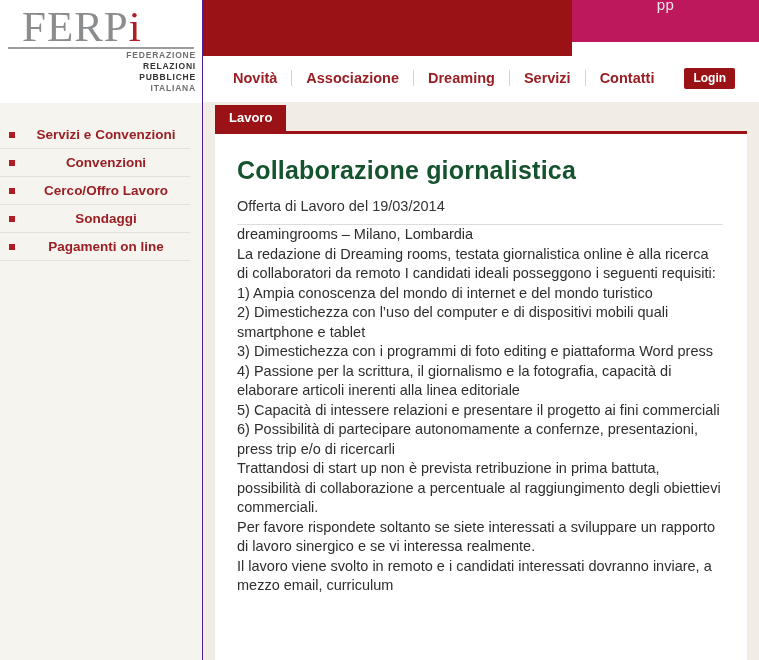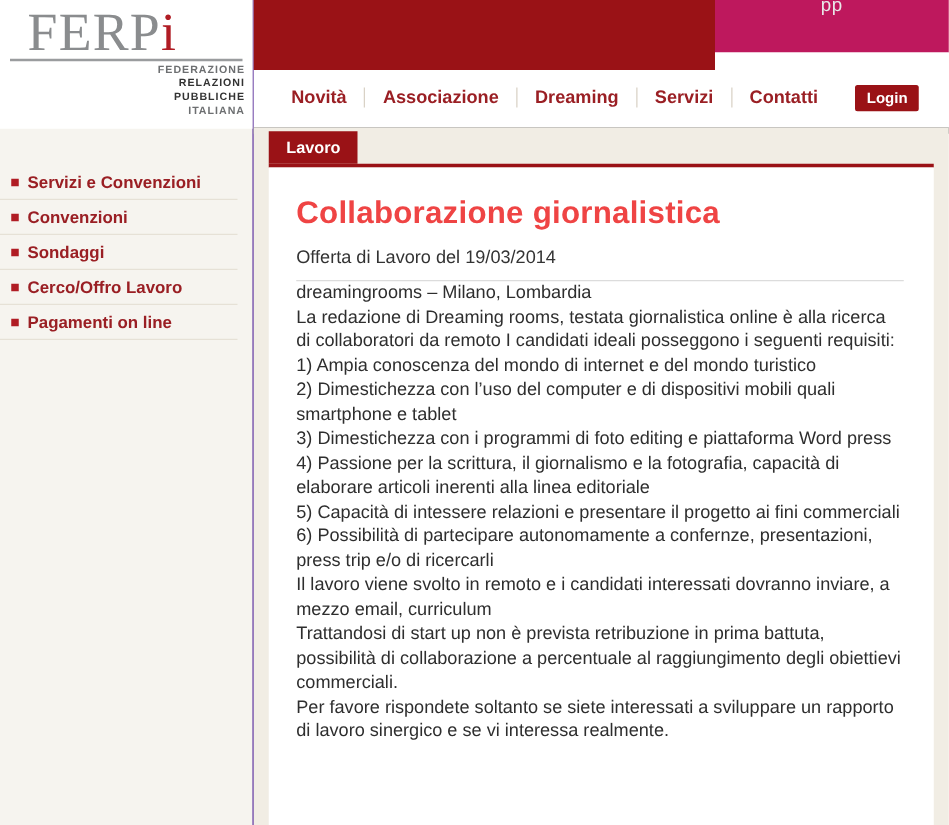--- a/index.html
+++ b/index.html
@@ -74,22 +74,23 @@
     color: #6d6f71;
     font-weight: bold;
   }
   .logo-sub .b {
     color: #333;
   }
 
   .sidebar-nav {
     position: absolute;
     left: 0;
-    top: 132px;
+    top: 121px;
     width: 202px;
+    text-align: center;
   }
   .side-item {
     position: relative;
     height: 28px;
     line-height: 28px;
     padding-left: 22px;
     border-bottom: 1px solid #e6e1d6;
     box-sizing: border-box;
     color: #9a1f24;
     font-size: 13.5px;
@@ -237,21 +238,21 @@
     height: 526px;
     background: #ffffff;
     box-sizing: border-box;
     padding: 22px 24px 0 22px;
     overflow: hidden;
   }
   .article h1 {
     margin: 0;
     font-size: 25px;
     font-weight: bold;
-    color: #ef4444;
+    color: #14532d;
     letter-spacing: 0.2px;
     font-family: "Liberation Sans", sans-serif;
   }
   .article .subtitle {
     margin-top: 13px;
     font-size: 14.5px;
     color: #333333;
   }
   .hr {
     margin-top: 10px;
@@ -290,25 +291,25 @@
       <div class="side-item">
         <span class="bullet"></span>
         <span>Servizi e Convenzioni</span>
       </div>
       <div class="side-item">
         <span class="bullet"></span>
         <span>Convenzioni</span>
       </div>
       <div class="side-item">
         <span class="bullet"></span>
+        <span>Cerco/Offro Lavoro</span>
+      </div>
+      <div class="side-item">
+        <span class="bullet"></span>
         <span>Sondaggi</span>
-      </div>
-      <div class="side-item">
-        <span class="bullet"></span>
-        <span>Cerco/Offro Lavoro</span>
       </div>
       <div class="side-item">
         <span class="bullet"></span>
         <span>Pagamenti on line</span>
       </div>
     </div>
   </div>
 
   <div class="topbar"></div>
   <div class="topbar-red"></div>
@@ -343,19 +344,19 @@
       <div class="subtitle">Offerta di Lavoro del 19/03/2014</div>
       <div class="hr"></div>
       <p class="p-company">dreamingrooms – Milano, Lombardia</p>
       <p class="p-intro">La redazione di Dreaming rooms, testata giornalistica online è alla ricerca di collaboratori da remoto I candidati ideali posseggono i seguenti requisiti:</p>
       <p class="p-list" style="white-space: pre-line;">1) Ampia conoscenza del mondo di internet e del mondo turistico
 2) Dimestichezza con l’uso del computer e di dispositivi mobili quali smartphone e tablet
 3) Dimestichezza con i programmi di foto editing e piattaforma Word press
 4) Passione per la scrittura, il giornalismo e la fotografia, capacità di elaborare articoli inerenti alla linea editoriale
 5) Capacità di intessere relazioni e presentare il progetto ai fini commerciali
 6) Possibilità di partecipare autonomamente a confernze, presentazioni, press trip e/o di ricercarli</p>
-      <p class="p-block">Il lavoro viene svolto in remoto e i candidati interessati dovranno inviare, a mezzo email, curriculum</p>
       <p class="p-block" style="white-space: pre-line;">Trattandosi di start up non è prevista retribuzione in prima battuta, possibilità di collaborazione a percentuale al raggiungimento degli obiettievi commerciali.
 Per favore rispondete soltanto se siete interessati a sviluppare un rapporto di lavoro sinergico e se vi interessa realmente.</p>
+      <p class="p-block">Il lavoro viene svolto in remoto e i candidati interessati dovranno inviare, a mezzo email, curriculum</p>
     </div>
   </div>
 
 </div>
 
 </body></html>

